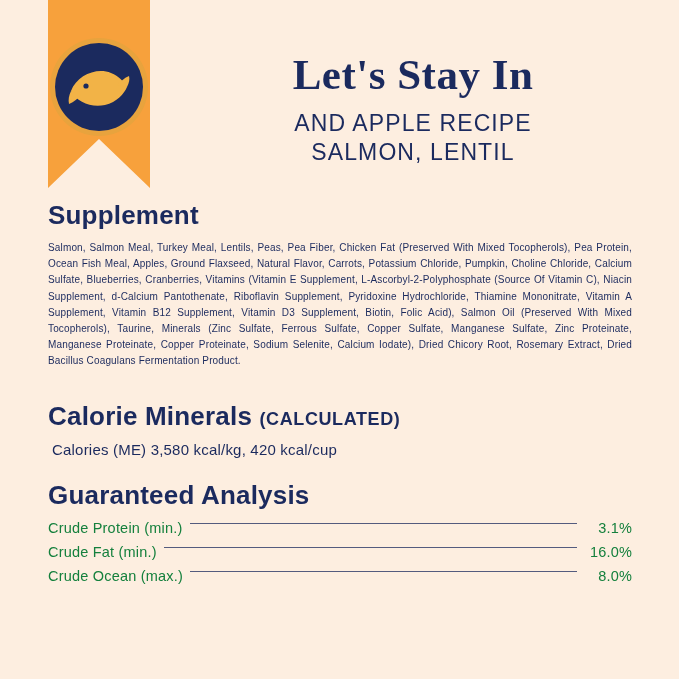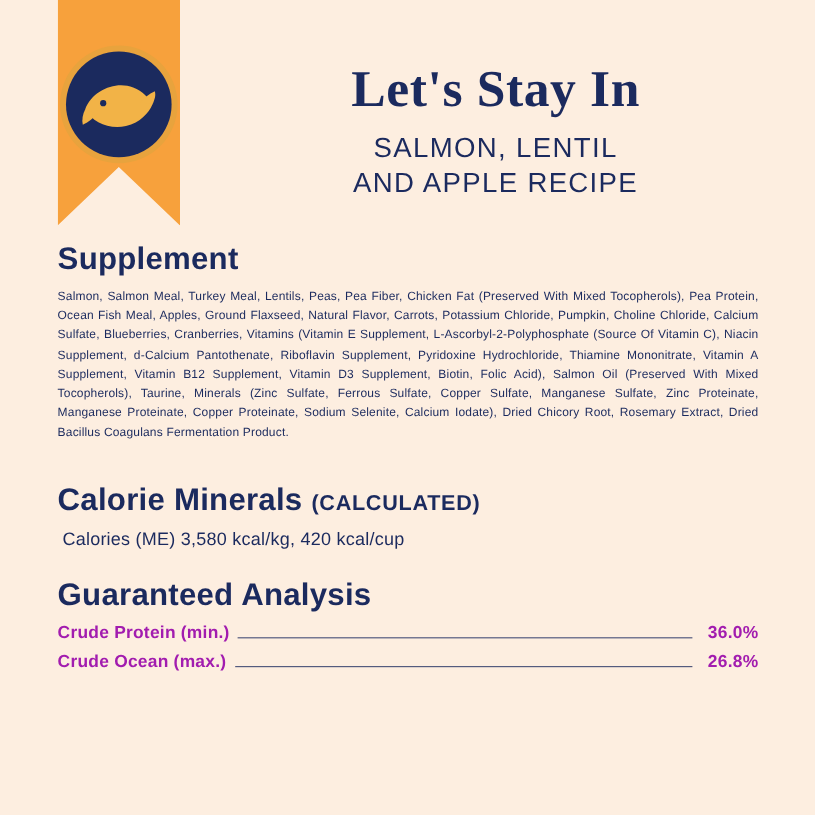--- a/index.html
+++ b/index.html
@@ -130,26 +130,25 @@
     color: #1b2a5e;
     letter-spacing: 0.2px;
     margin: 4px;
   }
 
   .ga-block {
     margin-top: 22px;
   }
   .ga-row {
     display: flex;
-    align-items: flex-end;
+    align-items: center;
     font-size: 14.5px;
-    color: #a21caf;
+    color: #15803d;
     margin-bottom: 8px;
     letter-spacing: 0.2px;
-    font-weight: bold;
   }
   .ga-label {
     white-space: nowrap;
     padding-right: 7px;
   }
   .ga-dash {
     flex: 1 1 auto;
     height: 1px;
     background: #1b2a5e;
     opacity: 0.75;
@@ -179,22 +178,22 @@
           <path d="M60 22 C62 18, 63 14, 62 11 C57 13, 53 17, 50 20 Z" fill="#f2b347"></path>
           <path d="M4 26 C2 30, 1 35, 2 39 C7 37, 11 33, 14 30 Z" fill="#f2b347"></path>
           <circle cx="19" cy="21" r="2.6" fill="#1b2a5e"></circle>
         </svg>
       </div>
     </div>
 
     <div class="title-block">
       <h1 class="main-title">Let's Stay In</h1>
       <div class="subtitle">
+        <div>AND APPLE RECIPE</div>
         <div>SALMON, LENTIL</div>
-        <div>AND APPLE RECIPE</div>
       </div>
     </div>
   </div>
 
   <div class="content">
 
     <section>
       <h2 class="section-title">Supplement</h2>
       <p class="ingredients-text">Salmon, Salmon Meal, Turkey Meal, Lentils, Peas, Pea Fiber, Chicken Fat (Preserved With Mixed Tocopherols), Pea Protein, Ocean Fish Meal, Apples, Ground Flaxseed, Natural Flavor, Carrots, Potassium Chloride, Pumpkin, Choline Chloride, Calcium Sulfate, Blueberries, Cranberries, Vitamins (Vitamin E Supplement, L-Ascorbyl-2-Polyphosphate (Source Of Vitamin C), Niacin Supplement, d-Calcium Pantothenate, Riboflavin Supplement, Pyridoxine Hydrochloride, Thiamine Mononitrate, Vitamin A Supplement, Vitamin B12 Supplement, Vitamin D3 Supplement, Biotin, Folic Acid), Salmon Oil (Preserved With Mixed Tocopherols), Taurine, Minerals (Zinc Sulfate, Ferrous Sulfate, Copper Sulfate, Manganese Sulfate, Zinc Proteinate, Manganese Proteinate, Copper Proteinate, Sodium Selenite, Calcium Iodate), Dried Chicory Root, Rosemary Extract, Dried Bacillus Coagulans Fermentation Product.</p>
     </section>
@@ -206,25 +205,30 @@
       </h2>
       <p class="calorie-line">Calories (ME) 3,580 kcal/kg, 420 kcal/cup</p>
     </section>
 
     <section class="ga-block">
       <h2 class="section-title">Guaranteed Analysis</h2>
 
       <div class="ga-row">
         <span class="ga-label">Crude Protein (min.)</span>
         <span class="ga-dash"></span>
-        <span class="ga-value">36.0%</span>
-      </div>
-
+        <span class="ga-value">3.1%</span>
+      </div>
+
+      <div class="ga-row">
+        <span class="ga-label">Crude Fat (min.)</span>
+        <span class="ga-dash"></span>
+        <span class="ga-value">16.0%</span>
+      </div>
 
       <div class="ga-row">
         <span class="ga-label">Crude Ocean (max.)</span>
         <span class="ga-dash"></span>
-        <span class="ga-value">26.8%</span>
+        <span class="ga-value">8.0%</span>
       </div>
     </section>
 
   </div>
 </div>
 
 </body></html>

